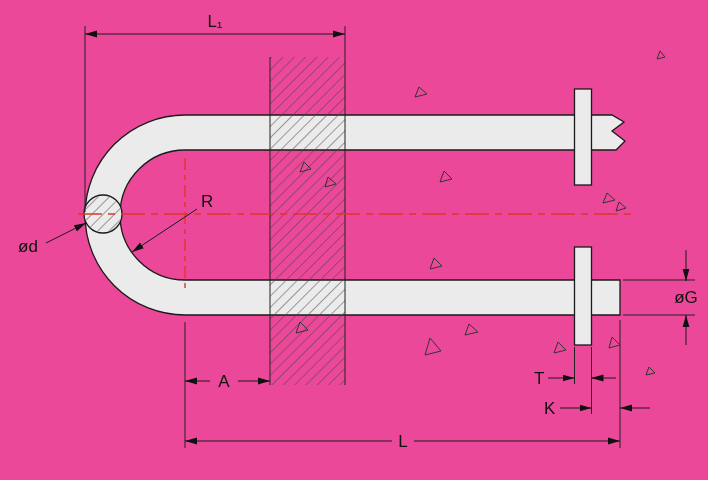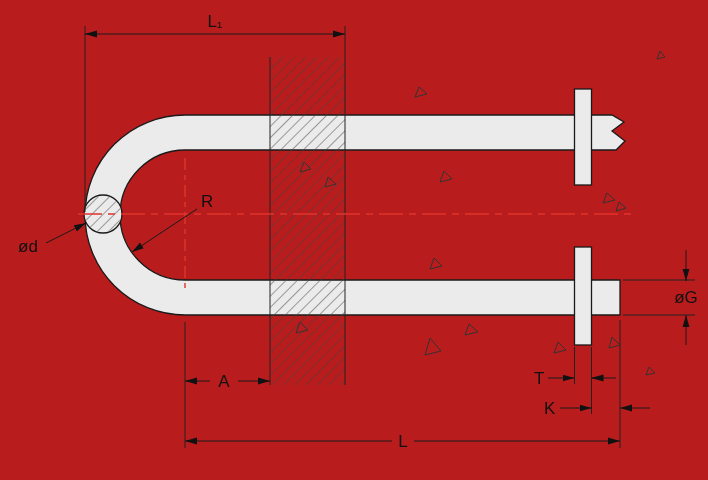--- a/index.html
+++ b/index.html
@@ -1,16 +1,16 @@
 <!DOCTYPE html>
 <html><head>
 <meta charset="utf-8">
 <style>
   html,body{margin:0;padding:0;background:#ffffff;}
-  .page{width:708px;height:480px;position:relative;background:#b91c1c;overflow:hidden;}
+  .page{width:708px;height:480px;position:relative;background:#ec4899;overflow:hidden;}
   svg{display:block;}
   text{font-family:"Liberation Sans", sans-serif;fill:#111;}
   .dim-text{font-size:17px;}
   .thin{stroke:#1a1a1a;stroke-width:1;fill:none;}
   .part{stroke:#1a1a1a;stroke-width:1.3;}
   .ext{stroke:#222;stroke-width:1;fill:none;}
   .artifact{stroke:#333;stroke-width:1;fill:none;}
 </style>
 </head>
 <body>

